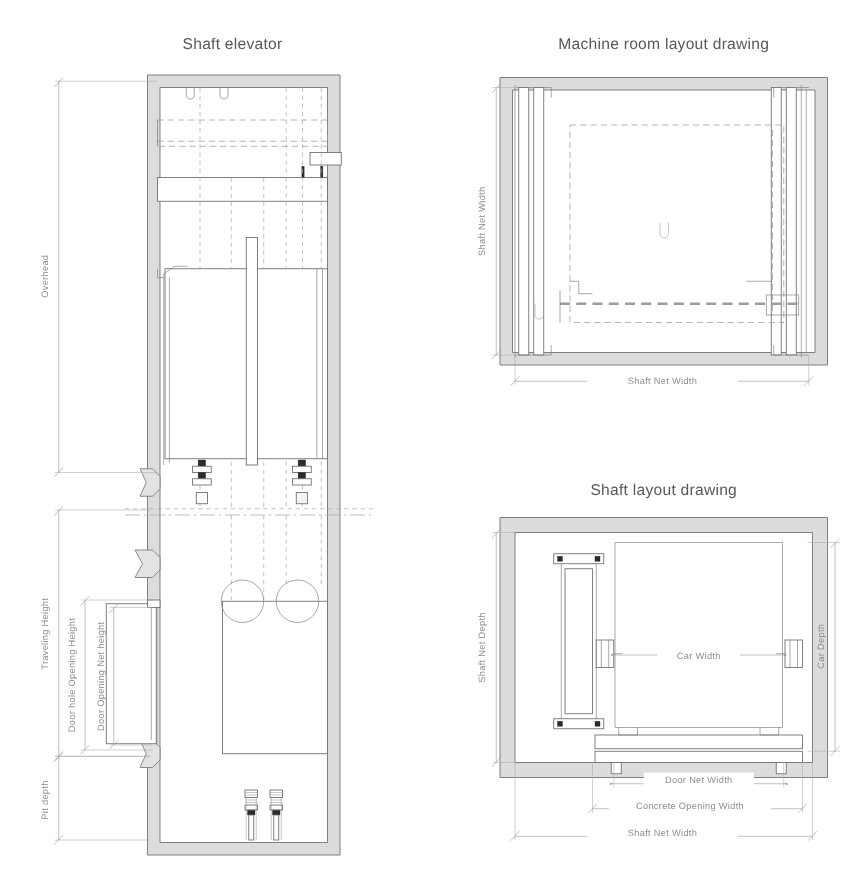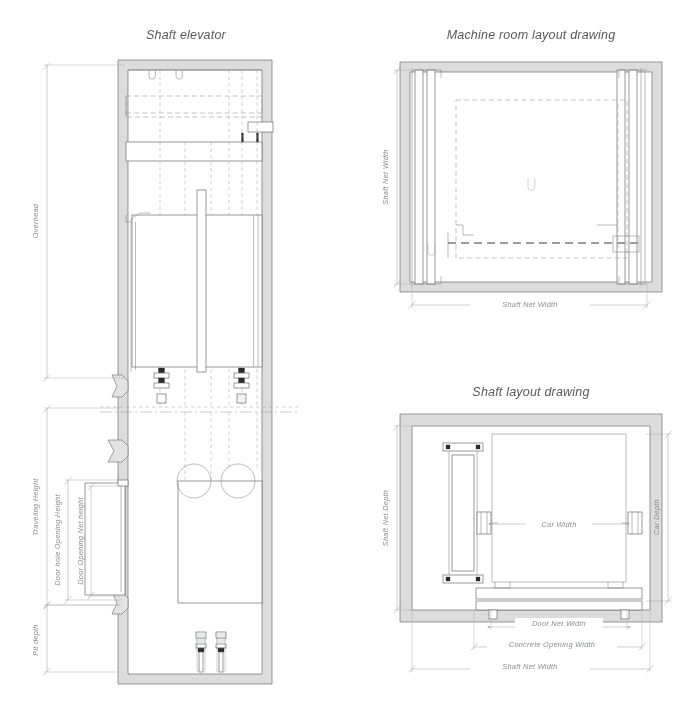--- a/index.html
+++ b/index.html
@@ -11,21 +11,20 @@
     width: 680px;
     height: 713px;
     font-family: "Liberation Sans", sans-serif;
     overflow: hidden;
     position: relative;
   }
   #root {
     position: relative;
     width: 680px;
     height: 713px;
-    font-style: italic;
   }
   svg.sheet {
     position: absolute;
     left: 0;
     top: 0;
     width: 680px;
     height: 713px;
     display: block;
   }
   .dwg-title {

